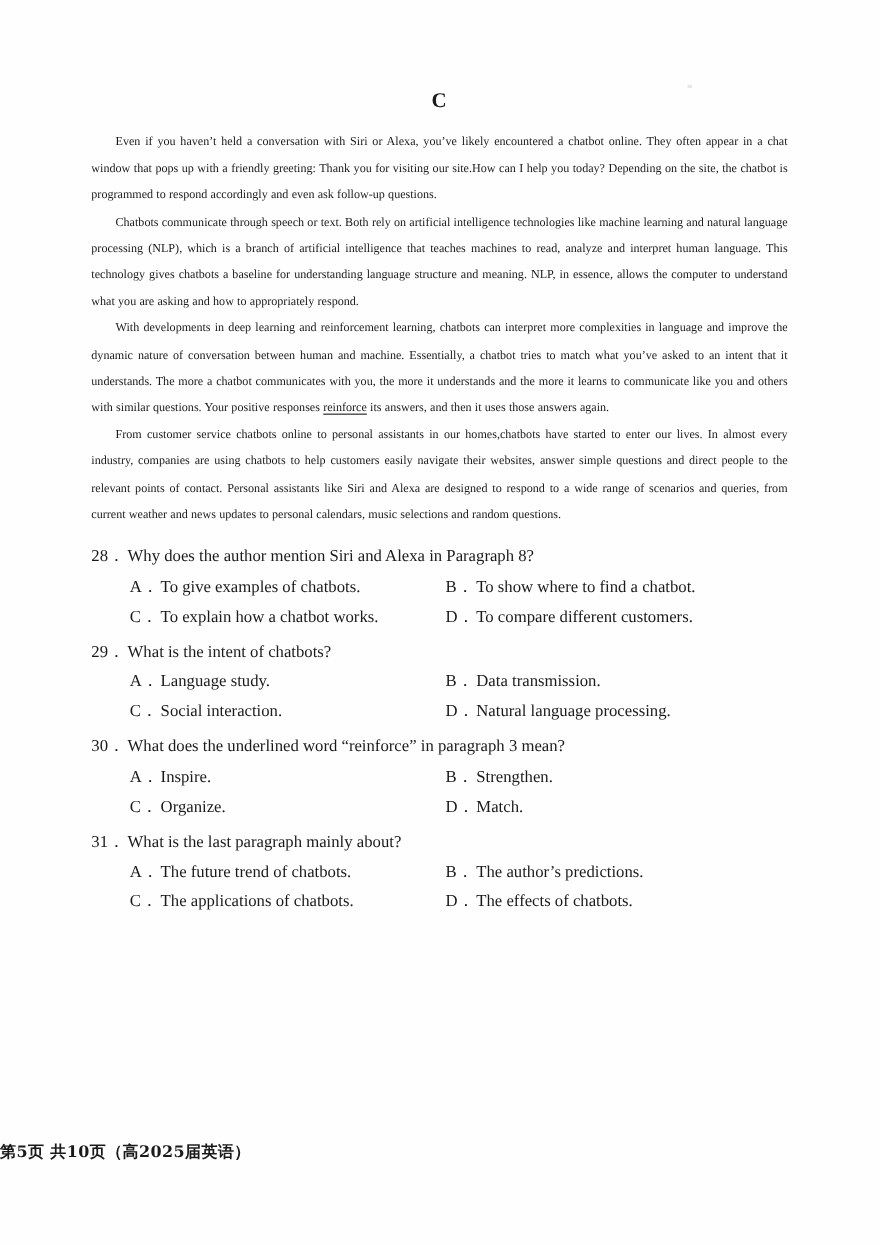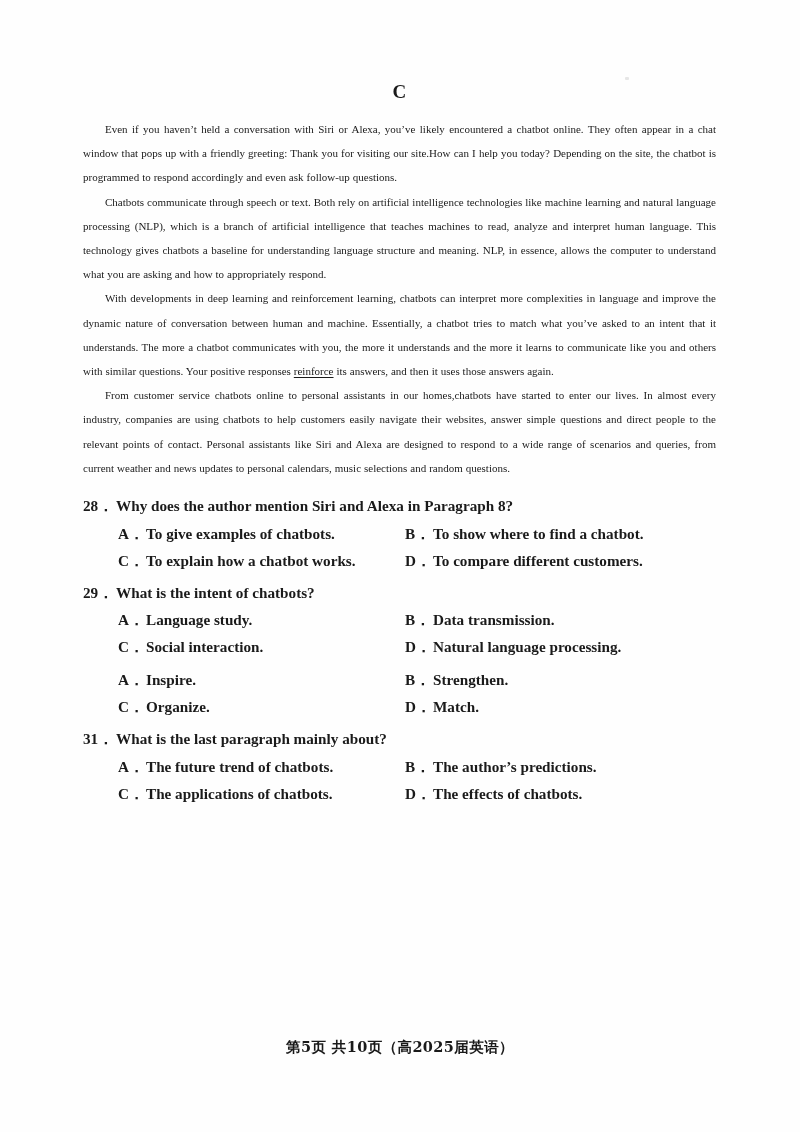--- a/index.html
+++ b/index.html
@@ -65,21 +65,20 @@
   .para u {
     text-underline-offset: 1.5px;
   }
 
   .questions {
     margin-top: 13px;
   }
 
   .question-block {
     margin-bottom: 6px;
-    font-weight: bold;
   }
 
   .q-stem {
     font-size: 15.2px;
     line-height: 26.6px;
     display: flex;
     align-items: baseline;
     white-space: nowrap;
   }
   .q-num {
@@ -109,21 +108,20 @@
     flex: 0 0 auto;
     min-width: 28px;
   }
   .opt-text { flex: 0 0 auto; }
 
   .footer {
     position: absolute;
     left: 0;
     top: 1038px;
     width: 800px;
-    text-align: center;
     font-size: 14.5px;
     font-weight: bold;
     font-family: "DejaVu Serif", "Liberation Serif", serif;
     letter-spacing: 0.4px;
   }
 </style>
 </head>
 <body>
 
 <div class="page">
@@ -196,20 +194,24 @@
             </div>
             <div class="opt opt-d">
               <span class="opt-letter">D．</span>
               <span class="opt-text">Natural language processing.</span>
             </div>
           </div>
         </div>
       </div>
 
       <div class="question-block">
+        <div class="q-stem">
+          <span class="q-num">30．</span>
+          <span class="q-text">What does the underlined word “reinforce” in paragraph 3 mean?</span>
+        </div>
         <div class="q-options">
           <div class="opt-row">
             <div class="opt opt-a">
               <span class="opt-letter">A．</span>
               <span class="opt-text">Inspire.</span>
             </div>
             <div class="opt opt-b">
               <span class="opt-letter">B．</span>
               <span class="opt-text">Strengthen.</span>
             </div>

